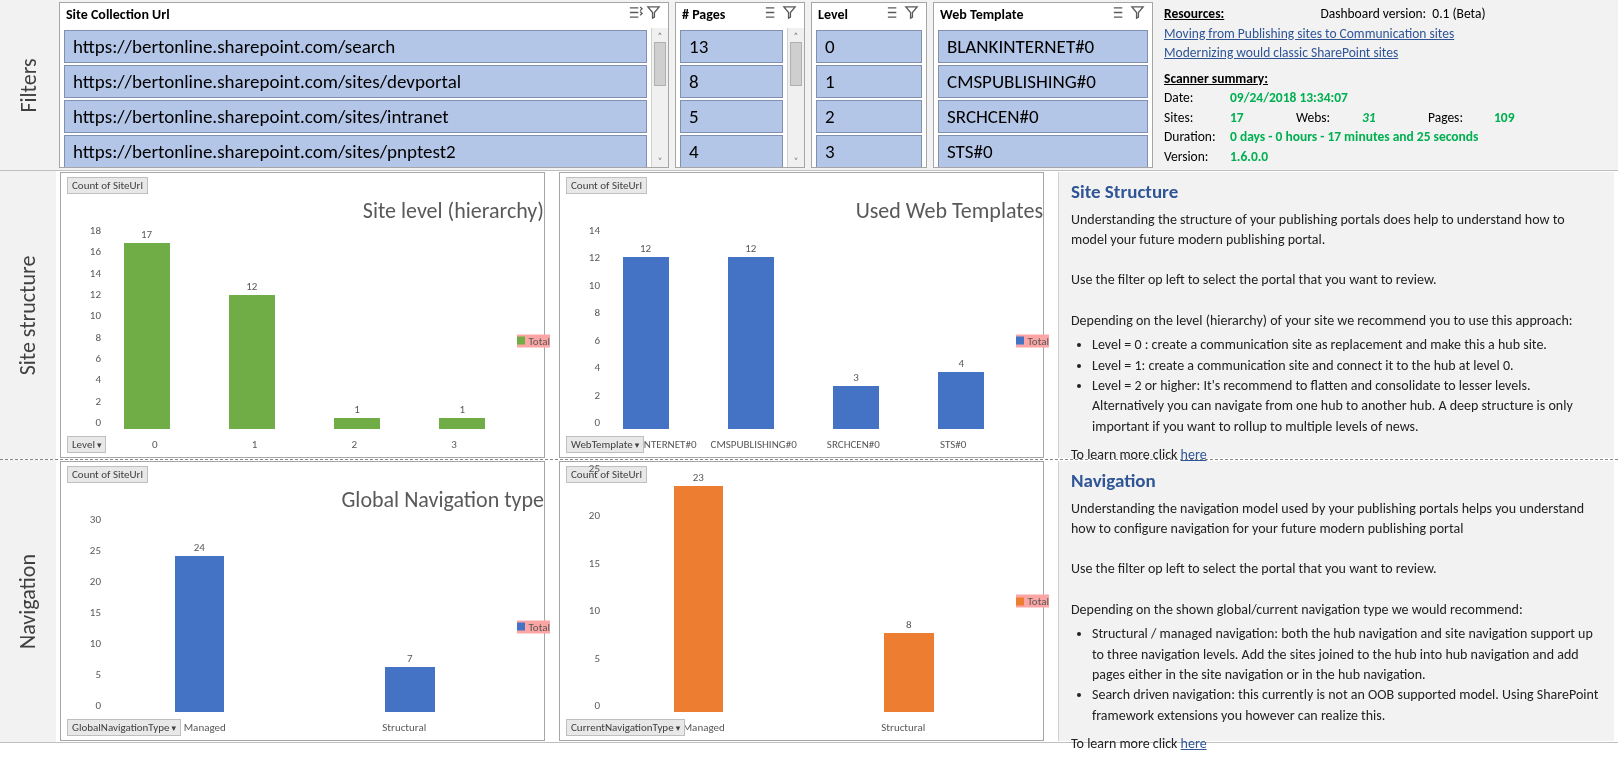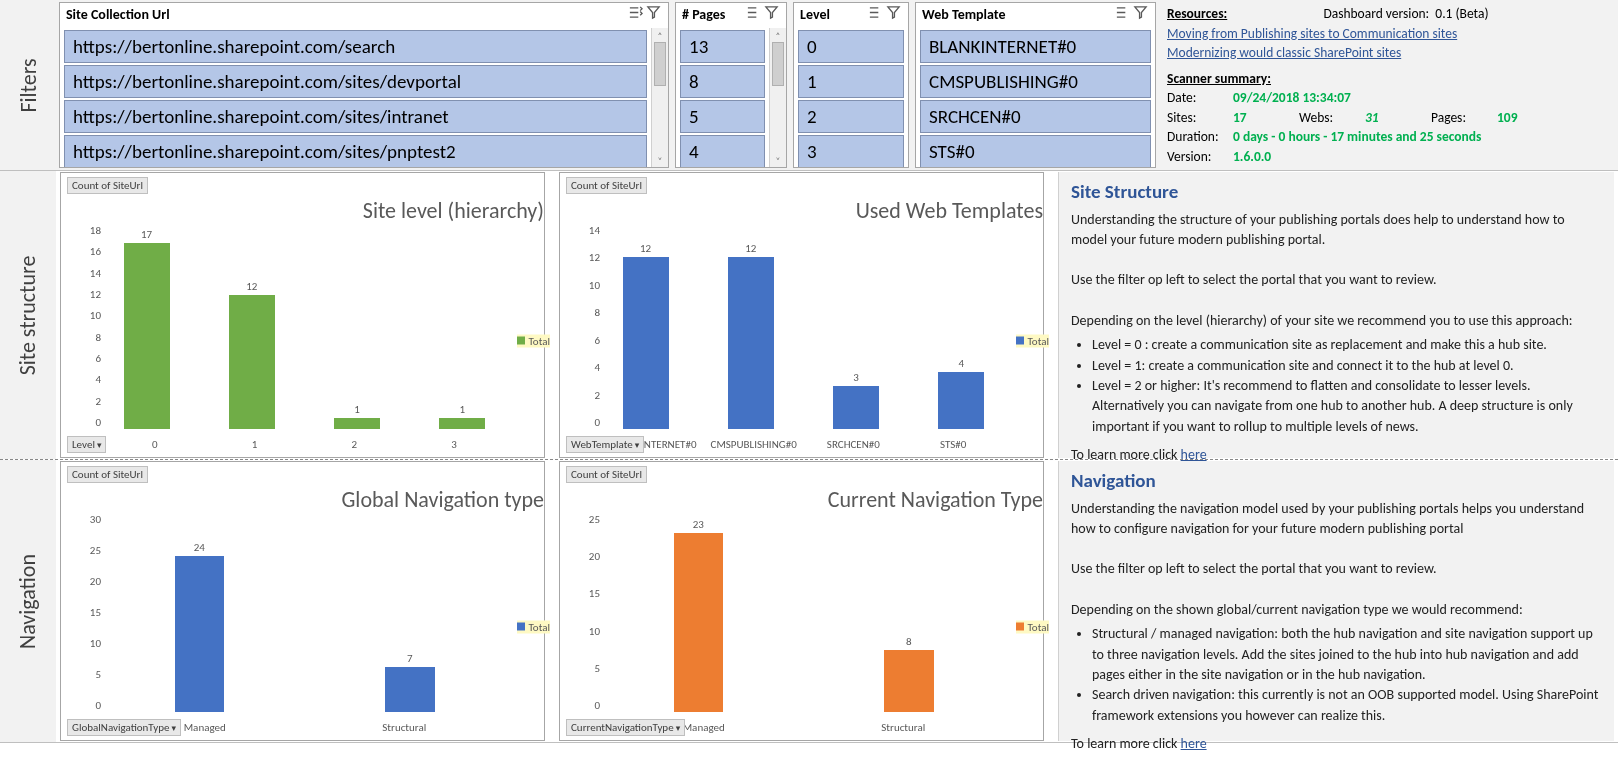--- a/index.html
+++ b/index.html
@@ -51,23 +51,23 @@
     width:17px; background:#f0f0f0; border-left:1px solid #d0d0d0;
     position:relative; display:flex; flex-direction:column;
     font-size:9px; color:#666;
   }
   .scroll-btn { height:14px; text-align:center; line-height:14px; background:#f0f0f0; cursor:pointer; }
   .scroll-track { flex:1; background:#f0f0f0; position:relative; }
   .scroll-thumb { position:absolute; left:2px; right:2px; top:0; height:40%; background:#cfcfcf; border:1px solid #b0b0b0; }
 
   
   #slicer-sitecollection { width:610px; }
-  #slicer-pages { width:112px; }
+  #slicer-pages { width:130px; }
   #slicer-level { width:116px; }
-  #slicer-webtemplate { width:241px; }
+  #slicer-webtemplate { width:220px; }
 
   
   .info-panel { flex:1; padding:4px 8px; font-size:13.5px; line-height:1.45; }
   .info-panel .underlined { text-decoration:underline; font-weight:bold; }
   .info-panel a { color:#2f5597; text-decoration:underline; cursor:pointer; }
   .info-panel .kv-row { display:flex; gap:6px; }
   .info-panel .kv-row .k { min-width:60px; }
   .info-panel .green { color:#00b050; font-weight:600; }
 
   
@@ -94,21 +94,21 @@
   .bar-col { flex:1; max-width:90px; display:flex; flex-direction:column; align-items:center; height:100%; justify-content:flex-end; }
   .bar-val { font-size:11px; color:#595959; margin-bottom:2px; }
   .bar-rect { width:55%; }
   .x-cats {
     position:absolute; left:44px; right:40px; bottom:6px; display:flex;
   }
   .x-cats div { flex:1; text-align:center; font-size:11px; color:#595959; white-space:nowrap; overflow:hidden; }
   .legend {
     position:absolute; right:-6px; top:50%; transform:translateY(-50%);
     font-size:11px; color:#595959; display:flex; align-items:center; gap:3px;
-    background:#fef9c3;
+    background:#fca5a5;
   }
   .legend .swatch { width:8px; height:8px; display:inline-block; }
   .field-drop {
     position:absolute; bottom:4px; left:6px;
     background:#e8e8e8; border:1px solid #bfbfbf; font-size:11px;
     padding:1px 4px; color:#404040; cursor:pointer;
   }
   .field-drop::after { content:" ▾"; font-size:9px; }
 
   
@@ -415,21 +415,20 @@
           </div>
       <div class="legend">
         <span class="swatch c-blue"></span>
             <span>Total</span>
       </div>
     </div>
     <div class="field-drop">GlobalNavigationType</div>
       </div>
     <div class="chart-box" id="chart-current-nav">
     <div class="chart-badge">Count of SiteUrl</div>
-    <div class="chart-title">Current Navigation Type</div>
     <div class="chart-plot">
       <div class="y-axis">
             <div>25</div>
             <div>20</div>
             <div>15</div>
             <div>10</div>
             <div>5</div>
             <div>0</div>
           </div>
       <div class="bars">

